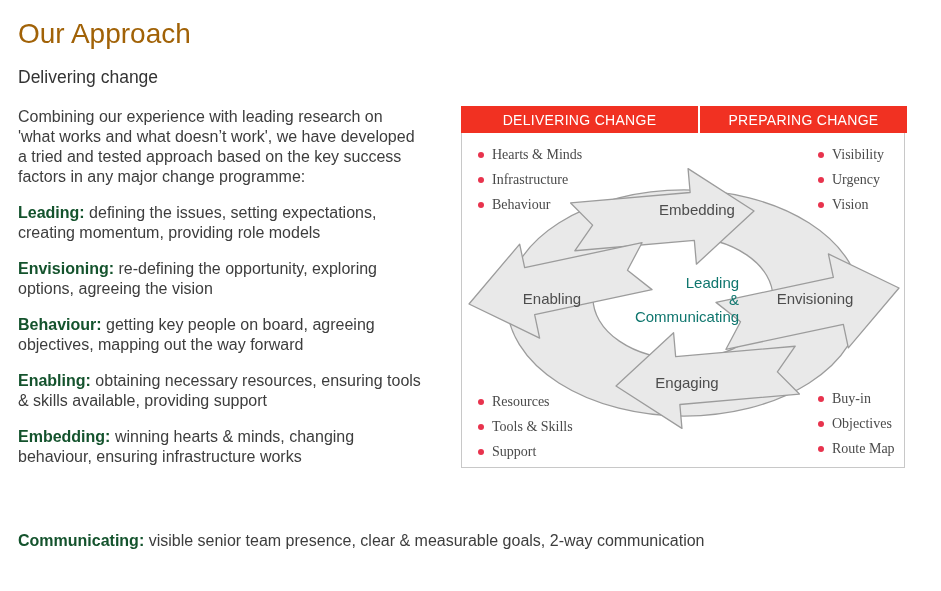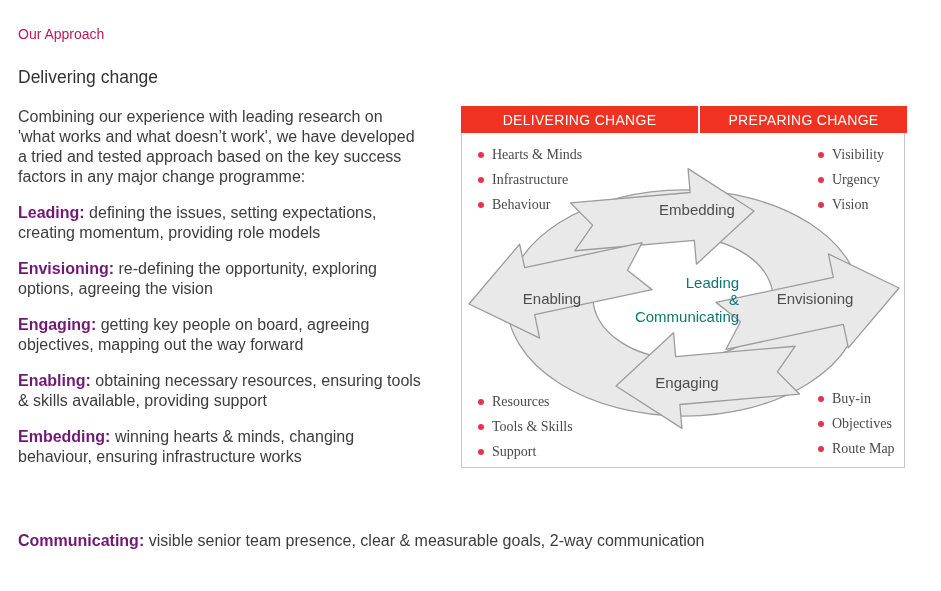--- a/index.html
+++ b/index.html
@@ -3,24 +3,24 @@
 <meta charset="utf-8">
 <style>
   * { box-sizing: border-box; }
   html,body { margin:0; padding:0; background:#fff; }
   .page {
     position: relative; width: 941px; height: 591px; background:#fff;
     font-family: "Liberation Sans", sans-serif; overflow: hidden;
   }
   
   .left-col { position:absolute; left:18px; top:20px; width:404px; }
-  .left-col h1 { font-size:14px; font-weight:400; color:#be185d; margin:0 0 17px 0; line-height:28px; }
+  .left-col h1 { font-size:28px; font-weight:400; color:#a16207; margin:0 0 17px 0; line-height:28px; }
   .left-col h2 { font-size:17.5px; font-weight:400; color:#333; margin:0 0 18px 0; line-height:24px; }
   .left-col p { font-size:16px; line-height:20px; color:#3d3d3d; margin:0 0 16px 0; }
-  .left-col p strong, .communicating strong { font-weight:700; color:#701a75; }
+  .left-col p strong, .communicating strong { font-weight:700; color:#14532d; }
   .communicating { position:absolute; left:18px; top:529px; margin:0; font-size:16px; line-height:24px; color:#3d3d3d; white-space:nowrap; }
   
   .panel { position:absolute; left:461px; top:106px; width:444px; height:362px; border:1px solid #c8c8c8; background:#fff; }
   .panel-header { position:absolute; left:-1px; top:-1px; width:446px; height:27px; display:flex; }
   .hcell {
     background:#f13122; color:#fff; font-size:14px; letter-spacing:.3px;
     display:flex; align-items:center; justify-content:center; height:100%;
   }
   .hcell.left  { width:237px; }
   .hcell.right { flex:1; }
@@ -50,21 +50,21 @@
 <body>
 
 <div class="page">
 
   <div class="left-col">
     <h1>Our Approach</h1>
     <h2>Delivering change</h2>
     <p>Combining our experience with leading research on 'what works and what doesn’t work', we have developed a tried and tested approach based on the key success factors in any major change programme:</p>
     <p><strong>Leading:</strong><span> defining the issues, setting expectations, creating momentum, providing role models</span></p>
     <p><strong>Envisioning:</strong><span> re-defining the opportunity, exploring options, agreeing the vision</span></p>
-    <p><strong>Engaging:</strong><span> getting key people on board, agreeing objectives, mapping out the way forward</span></p>
+    <p><strong>Behaviour:</strong><span> getting key people on board, agreeing objectives, mapping out the way forward</span></p>
     <p><strong>Enabling:</strong><span> obtaining necessary resources, ensuring tools &amp; skills available, providing support</span></p>
     <p><strong>Embedding:</strong><span> winning hearts &amp; minds, changing behaviour, ensuring infrastructure works</span></p>
   </div>
 
   <div class="panel">
     <div class="panel-header">
       <div class="hcell left">DELIVERING CHANGE</div>
       <div class="hdivider"></div>
       <div class="hcell right">PREPARING CHANGE</div>
     </div>

